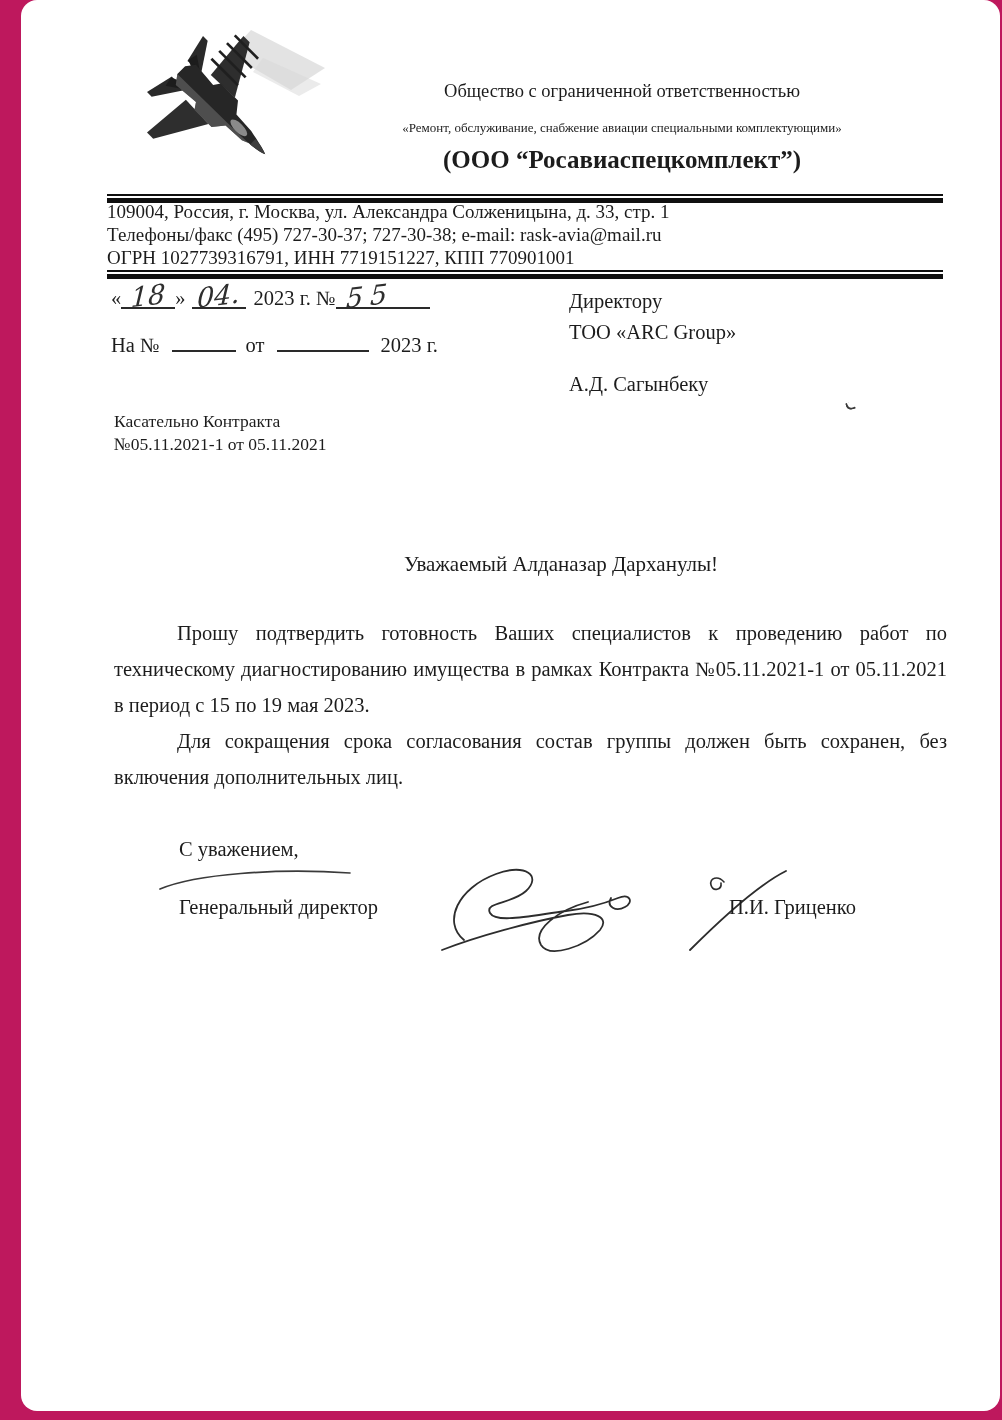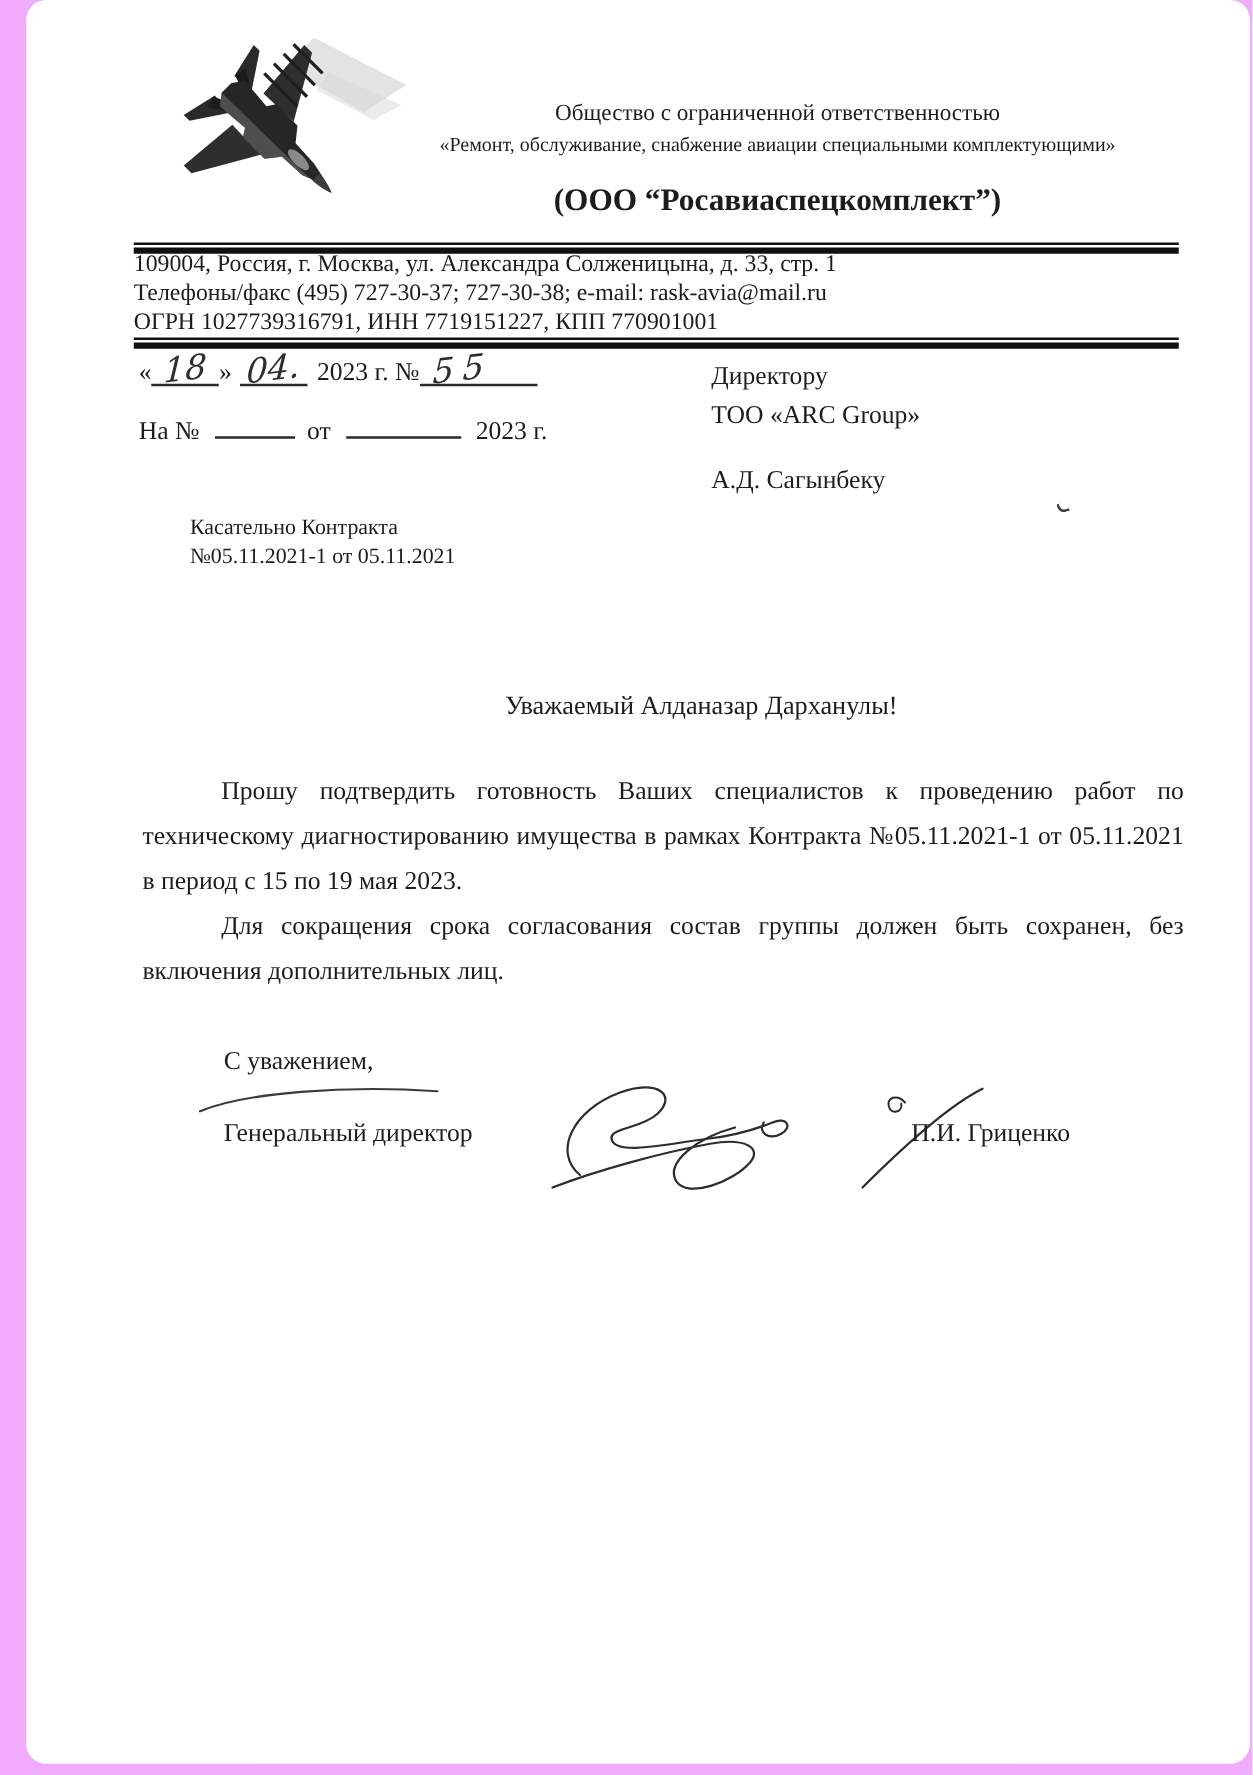--- a/index.html
+++ b/index.html
@@ -1,25 +1,25 @@
 <!DOCTYPE html>
 <html><head>
 <meta charset="utf-8">
 <style>
   html,body{margin:0;padding:0;}
   body{background:#e4e6e4;font-family:"Liberation Serif","DejaVu Serif",serif;}
-  .stage{position:relative;width:1002px;height:1420px;background:#f0abfc;overflow:hidden;}
+  .stage{position:relative;width:1002px;height:1420px;background:#be185d;overflow:hidden;}
   .page{position:absolute;left:21px;top:0;right:2px;bottom:9px;background:#ffffff;border-radius:16px;}
   .abs{position:absolute;}
 
   
   .header-text{left:270px;top:80px;width:662px;text-align:center;color:#1c1c1c;}
   .h-line1{font-size:18.5px;line-height:22px;}
-  .h-line2{font-size:16px;line-height:23px;margin-top:3px;white-space:nowrap;}
-  .h-line3{font-size:25px;line-height:30px;font-weight:bold;margin-top:18px;}
+  .h-line2{font-size:13px;line-height:23px;margin-top:14px;white-space:nowrap;}
+  .h-line3{font-size:25px;line-height:30px;font-weight:bold;margin-top:6px;}
   .h-line4{font-size:18px;line-height:22px;font-weight:bold;margin-top:14px;}
 
   
   .rule{left:86px;width:836px;}
   .rule .thin{height:0;border-top:2.5px solid #101010;}
   .rule .bar{height:4.5px;background:#101010;margin-top:2px;}
   .rule-top{top:194px;}
   .rule-bottom{top:270px;}
 
   
@@ -37,21 +37,21 @@
   .reply-row{margin-top:24px;white-space:nowrap;text-align:right;}
   .blank{display:inline-block;border-bottom:2px solid #2a2a2a;height:15px;vertical-align:baseline;}
   .blank-number{width:64px;margin:0 10px 0 12px;}
   .blank-date{width:92px;margin:0 12px 0 12px;}
 
   
   .recipient{left:548px;top:286px;font-size:20.5px;line-height:31px;color:#1c1c1c;}
   .recipient-person{margin-top:21px;}
 
   
-  .subject{left:93px;top:410px;font-size:17.5px;line-height:23px;color:#1c1c1c;margin-left:38px;}
+  .subject{left:93px;top:410px;font-size:17.5px;line-height:23px;color:#1c1c1c;}
 
   .speck{left:825px;top:402px;width:7px;height:6px;border-left:2px solid #3a3a3a;border-bottom:2px solid #3a3a3a;border-bottom-left-radius:6px;transform:rotate(-18deg);}
 
   
   .salutation{left:113px;top:552px;width:854px;text-align:center;font-size:21px;color:#1c1c1c;}
   .letter-body{left:93px;top:615px;width:833px;font-size:20.5px;line-height:36px;text-align:justify;color:#1c1c1c;}
   .letter-body p{margin:0;text-indent:63px;}
 
   
   .closing{left:158px;top:838px;font-size:20.5px;color:#1c1c1c;}

